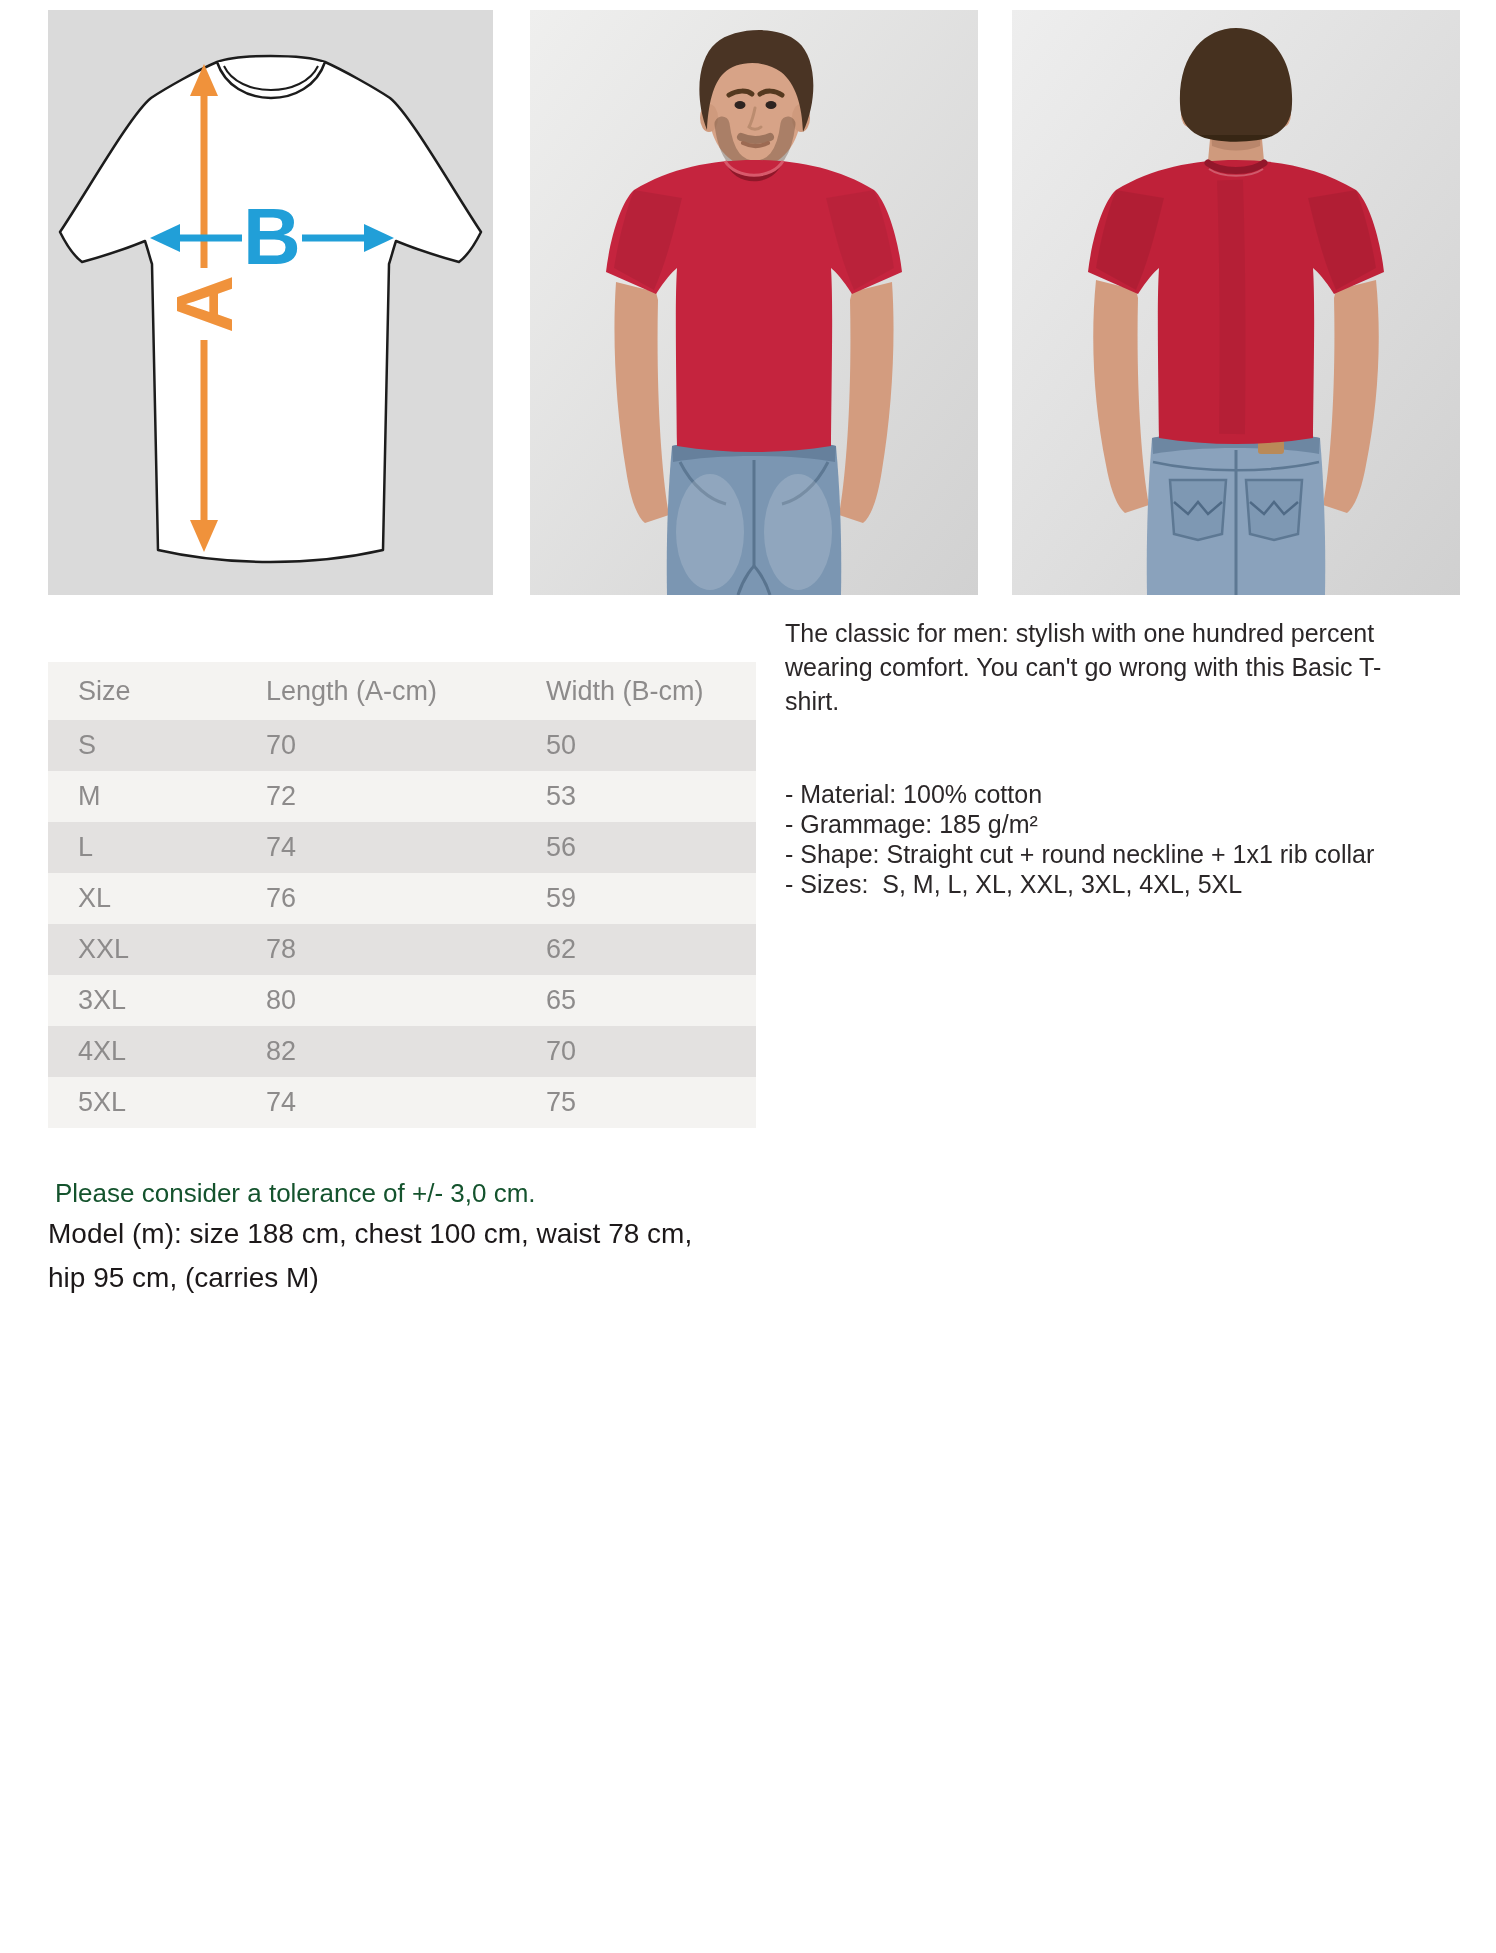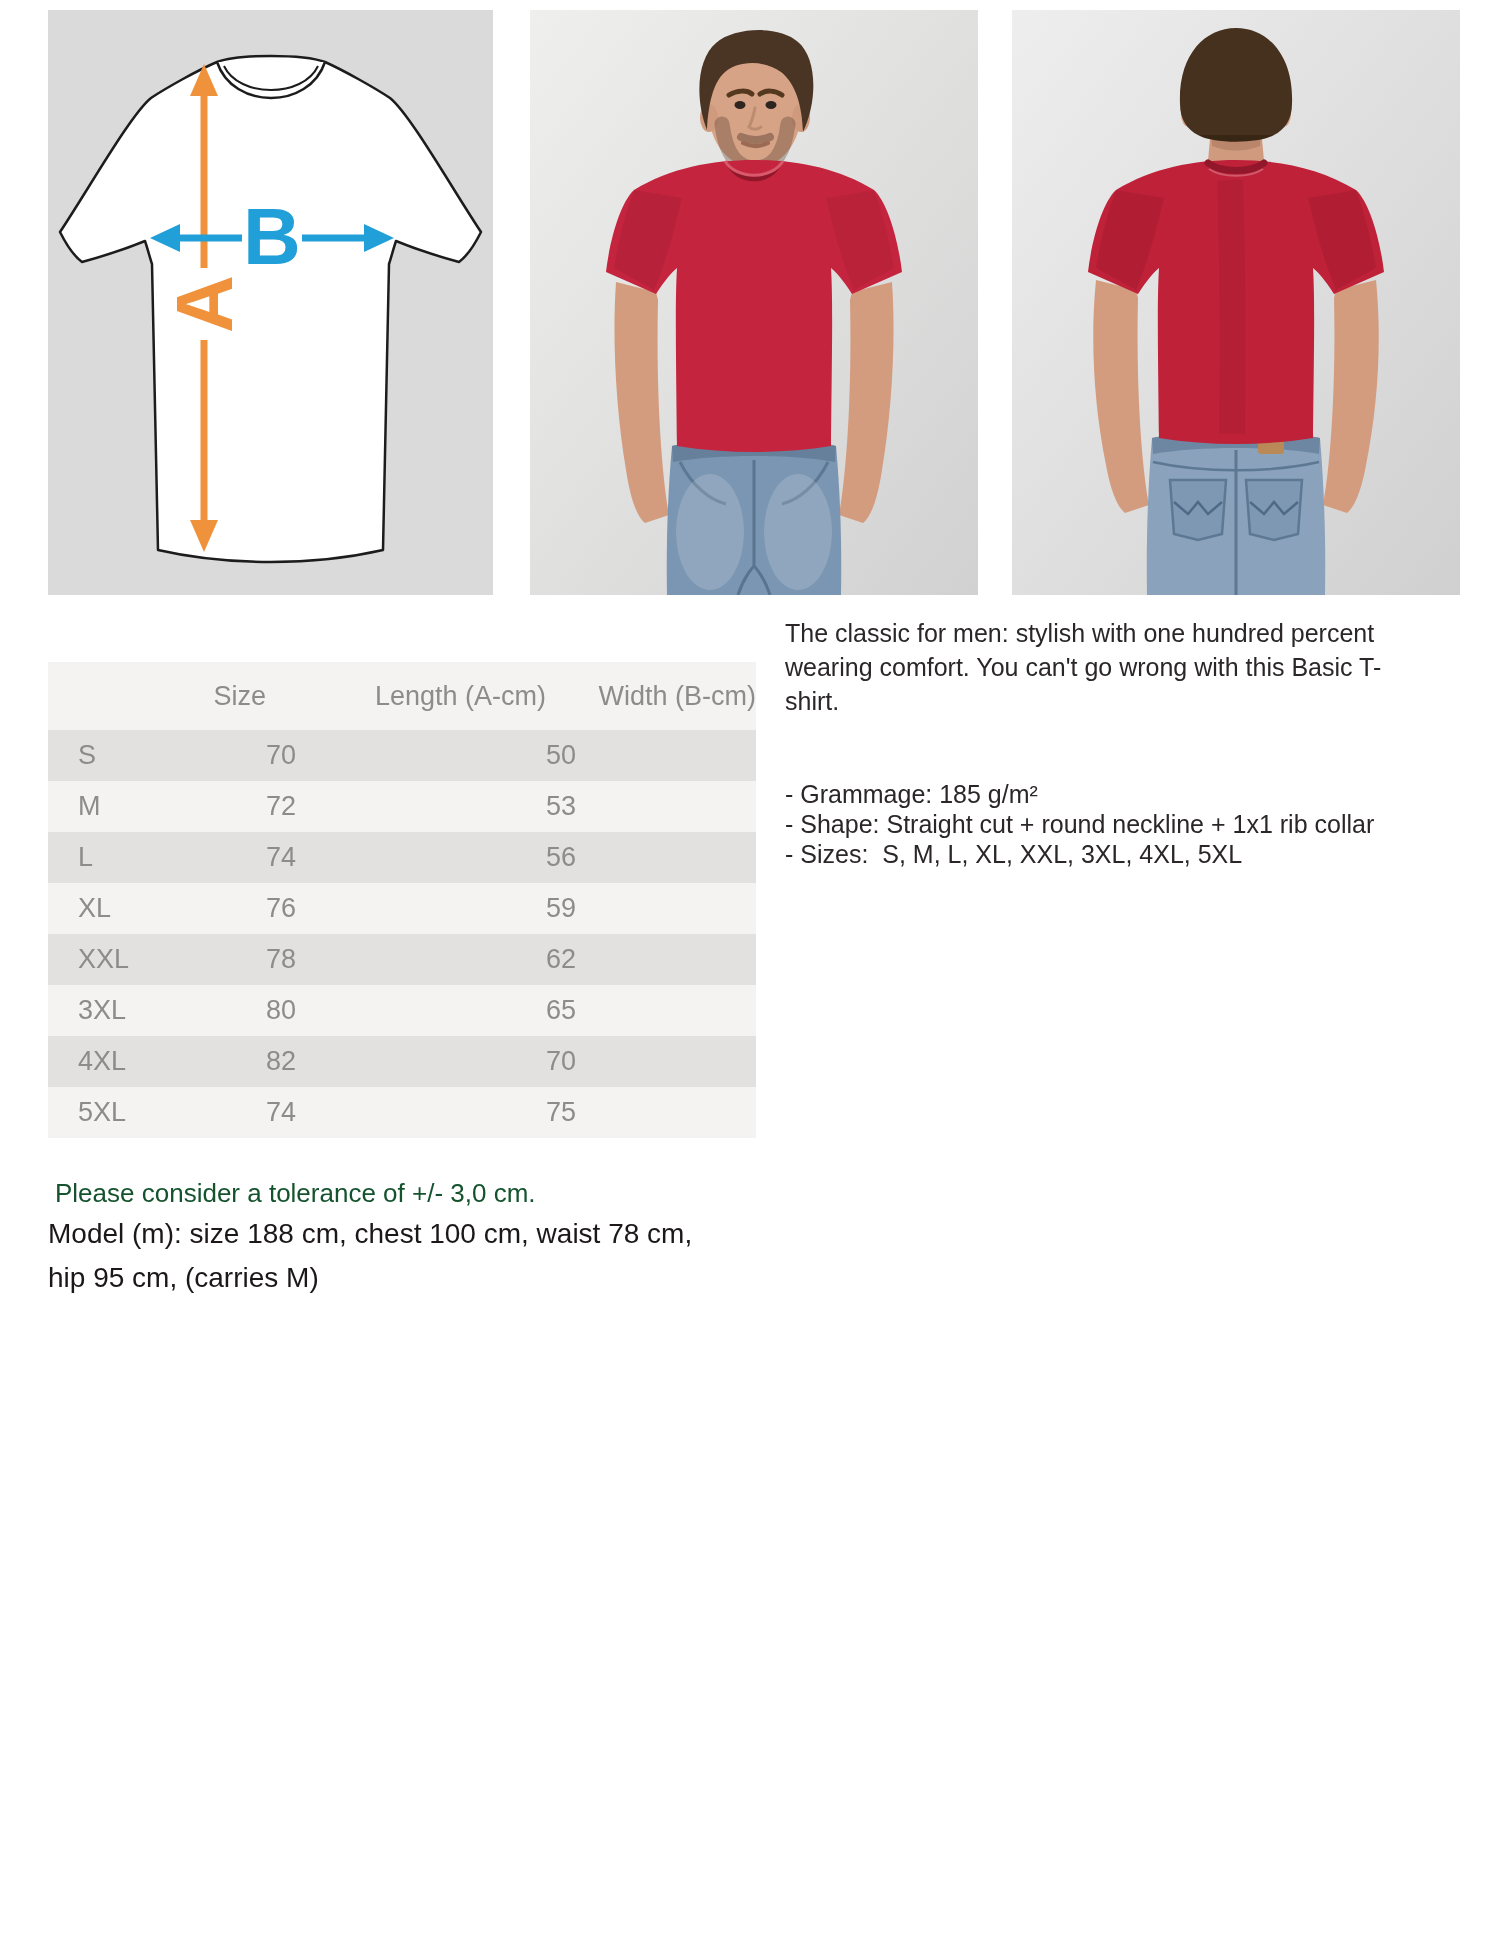--- a/index.html
+++ b/index.html
@@ -7,21 +7,21 @@
     width:1496px;height:1953px;background:#ffffff;position:relative;overflow:hidden;
     font-family:"Liberation Sans",sans-serif;
   }
   .panel{position:absolute;top:10px;height:585px;}
   #panel-diagram{left:48px;width:445px;}
   #panel-front{left:530px;width:448px;}
   #panel-back{left:1012px;width:448px;}
 
   .size-table{position:absolute;left:48px;top:662px;width:708px;font-size:27px;color:#8d8b8b;}
   .trow{display:flex;align-items:center;height:51px;}
-  .thead{height:68px;background:#f4f3f1;text-align:right;}
+  .thead{height:58px;background:#f4f3f1;}
   .row-a{background:#e3e1e0;}
   .row-b{background:#f4f3f1;}
   .c1{width:218px;padding-left:30px;box-sizing:border-box;}
   .c2{width:280px;}
   .c3{flex:1;}
 
   .description{position:absolute;left:785px;top:616px;width:711px;color:#2b2728;font-size:25px;}
   .desc-intro{width:640px;line-height:34px;}
   .desc-bullets{margin-top:61px;line-height:30px;}
   .desc-bullets div{white-space:pre-wrap;}
@@ -218,20 +218,21 @@
   <div class="trow row-b">
     <div class="c1">5XL</div>
     <div class="c2">74</div>
     <div class="c3">75</div>
   </div>
 </div>
 
 <div class="description">
   <div class="desc-intro">The classic for men: stylish with one hundred percent wearing comfort. You can't go wrong with this Basic T-shirt.</div>
   <div class="desc-bullets">
+    <div>- Material: 100% cotton</div>
     <div>- Grammage: 185 g/m²</div>
     <div>- Shape: Straight cut + round neckline + 1x1 rib collar</div>
     <div>- Sizes:  S, M, L, XL, XXL, 3XL, 4XL, 5XL</div>
   </div>
 </div>
 
 <div class="note-tolerance">Please consider a tolerance of +/- 3,0 cm.</div>
 <div class="note-model">Model (m): size 188 cm, chest 100 cm, waist 78 cm, hip 95 cm, (carries M)</div>
 
 </body></html>

